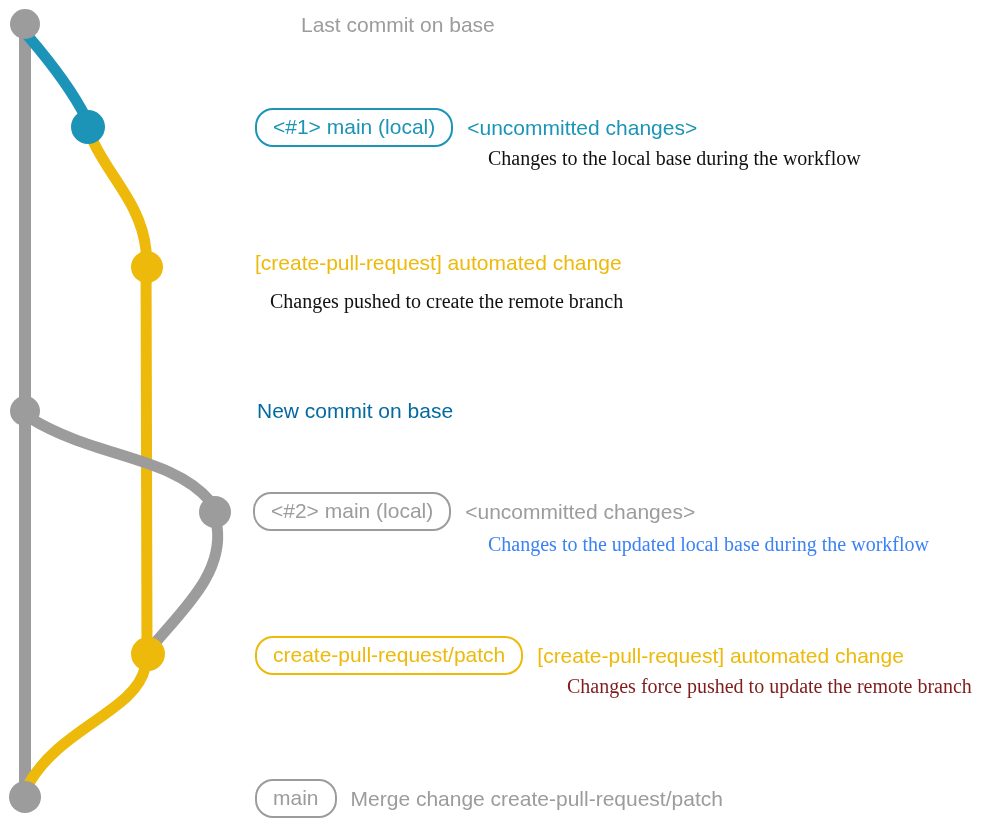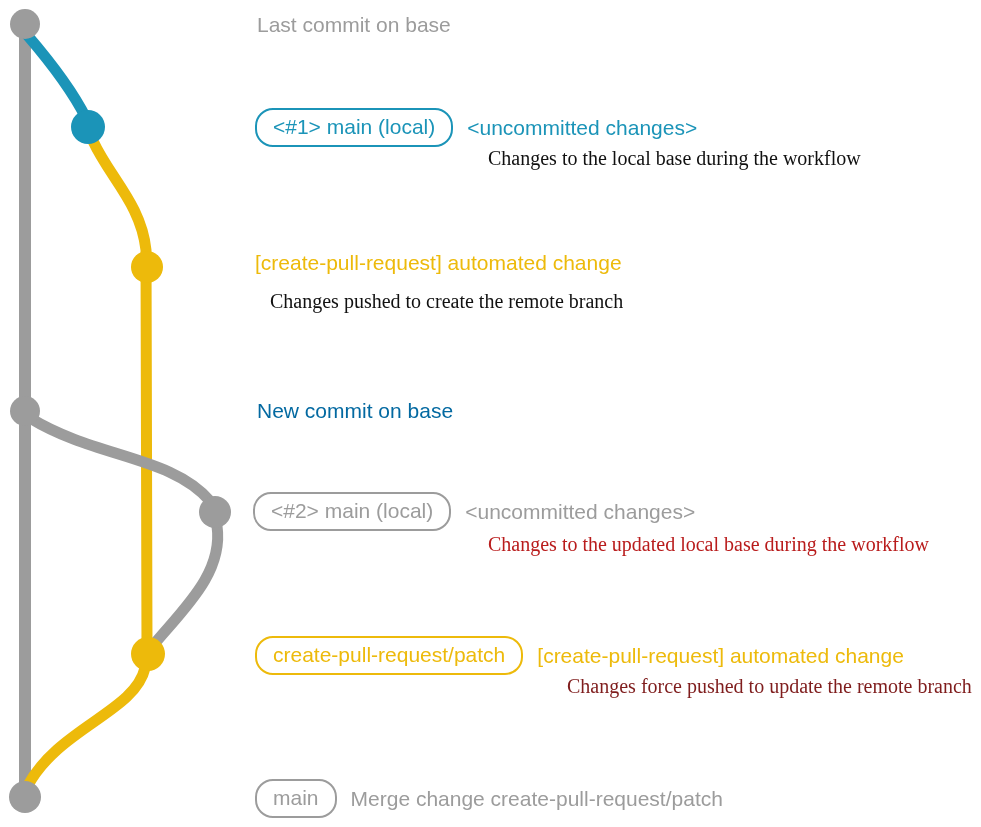--- a/index.html
+++ b/index.html
@@ -66,21 +66,21 @@
     <circle cx="25" cy="24" r="15" fill="#9c9c9c"></circle>
     <circle cx="88" cy="127" r="17" fill="#1b94b8"></circle>
     <circle cx="147" cy="267" r="16" fill="#edba0b"></circle>
     <circle cx="25" cy="411" r="15" fill="#9c9c9c"></circle>
     <circle cx="215" cy="512" r="16" fill="#9c9c9c"></circle>
     <circle cx="148" cy="654" r="17" fill="#edba0b"></circle>
     <circle cx="25" cy="797" r="16" fill="#9c9c9c"></circle>
   </svg>
 
   <div class="row" style="left:257px;top:12px">
-    <span class="commit-label" style="color: rgb(156, 156, 156);">Last commit on base</span>
+    <span class="commit-label" style="color: rgb(156, 156, 156); margin-left: 44px;">Last commit on base</span>
   </div>
 
   <div class="row" style="left:255px;top:108px">
     <span class="badge" style="color: rgb(27, 148, 184);">&lt;#1&gt; main (local)</span>
     <span class="message" style="color: rgb(27, 148, 184);">&lt;uncommitted changes&gt;</span>
   </div>
   <div class="caption" style="left: 488px; top: 146px; color: rgb(17, 17, 17);">Changes to the local base during the workflow</div>
 
   <div class="row" style="left:255px;top:249px">
     <span class="message" style="color: rgb(237, 186, 11);">[create-pull-request] automated change</span>
@@ -88,21 +88,21 @@
   <div class="caption" style="left: 270px; top: 289px; color: rgb(17, 17, 17);">Changes pushed to create the remote branch</div>
 
   <div class="row" style="left:257px;top:398px">
     <span class="commit-label" style="color: #0369a1;">New commit on base</span>
   </div>
 
   <div class="row" style="left:253px;top:492px">
     <span class="badge" style="color: rgb(156, 156, 156);">&lt;#2&gt; main (local)</span>
     <span class="message" style="color: rgb(156, 156, 156);">&lt;uncommitted changes&gt;</span>
   </div>
-  <div class="caption" style="left: 488px; top: 532px; color: #b91c1c;">Changes to the updated local base during the workflow</div>
+  <div class="caption" style="left: 488px; top: 532px; color: #3b82f6;">Changes to the updated local base during the workflow</div>
 
   <div class="row" style="left:255px;top:636px">
     <span class="badge" style="color: rgb(237, 186, 11);">create-pull-request/patch</span>
     <span class="message" style="color: rgb(237, 186, 11);">[create-pull-request] automated change</span>
   </div>
   <div class="caption" style="left: 567px; top: 674px; color: #7f1d1d;">Changes force pushed to update the remote branch</div>
 
   <div class="row" style="left:255px;top:779px">
     <span class="badge" style="color: rgb(156, 156, 156);">main</span>
     <span class="message" style="color: rgb(156, 156, 156);">Merge change create-pull-request/patch</span>

